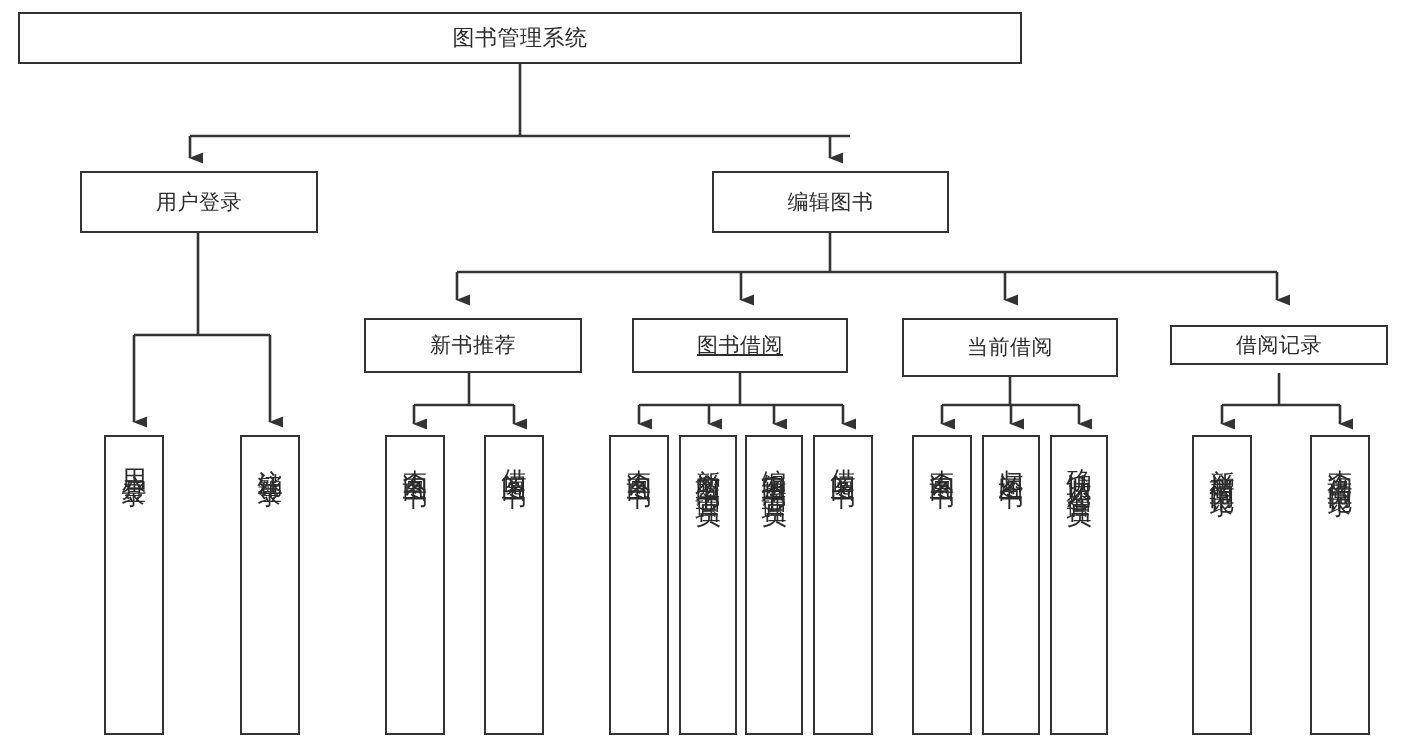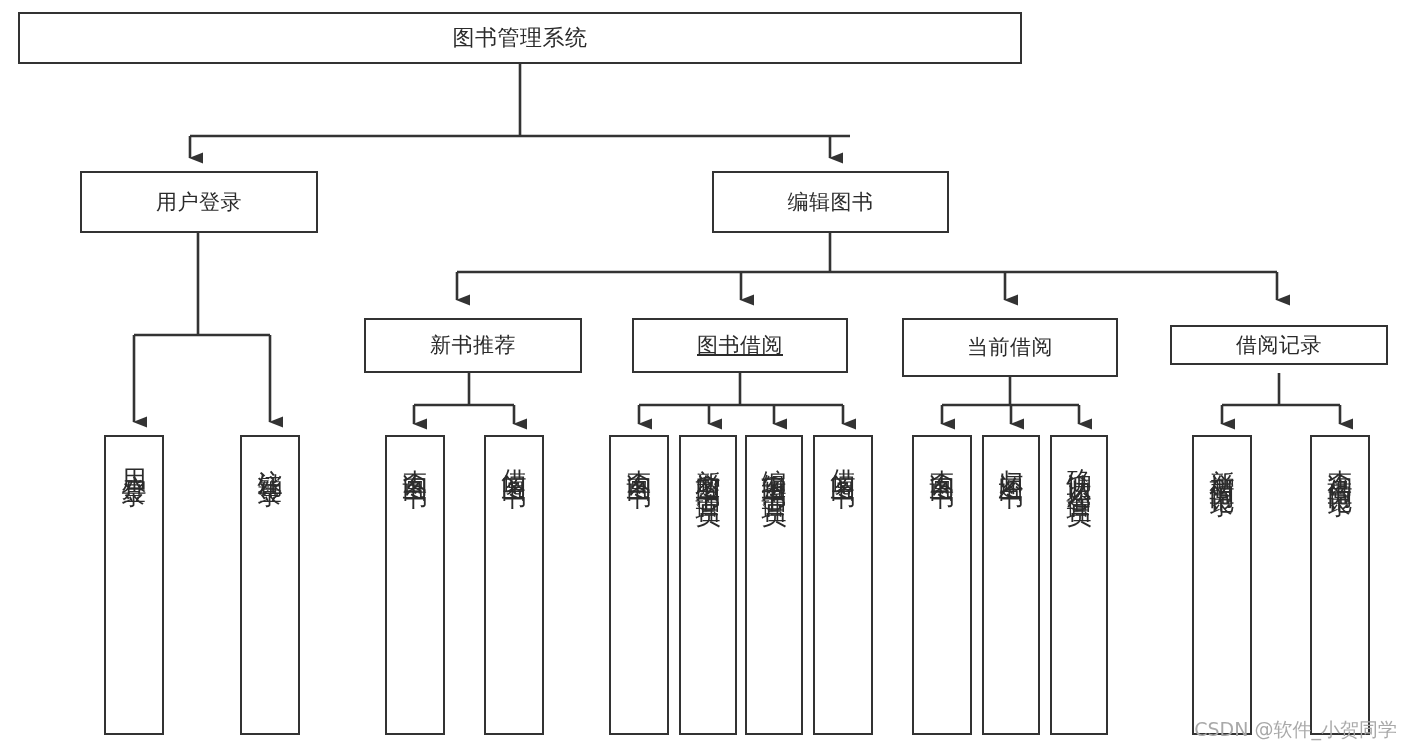--- a/index.html
+++ b/index.html
@@ -196,15 +196,14 @@
     <span class="lbl">确认归还（管理员）</span>
   </div>
 
   <div class="node v" style="left:1192px; top:435px; width:60px; height:300px;">
     <span class="lbl">新增借阅记录</span>
   </div>
   <div class="node v" style="left:1310px; top:435px; width:60px; height:300px;">
     <span class="lbl">查询借阅记录</span>
   </div>
 
-  <div id="watermark">CSDN @软件_小贺同学</div>
 
 </div>
 
 </body></html>

